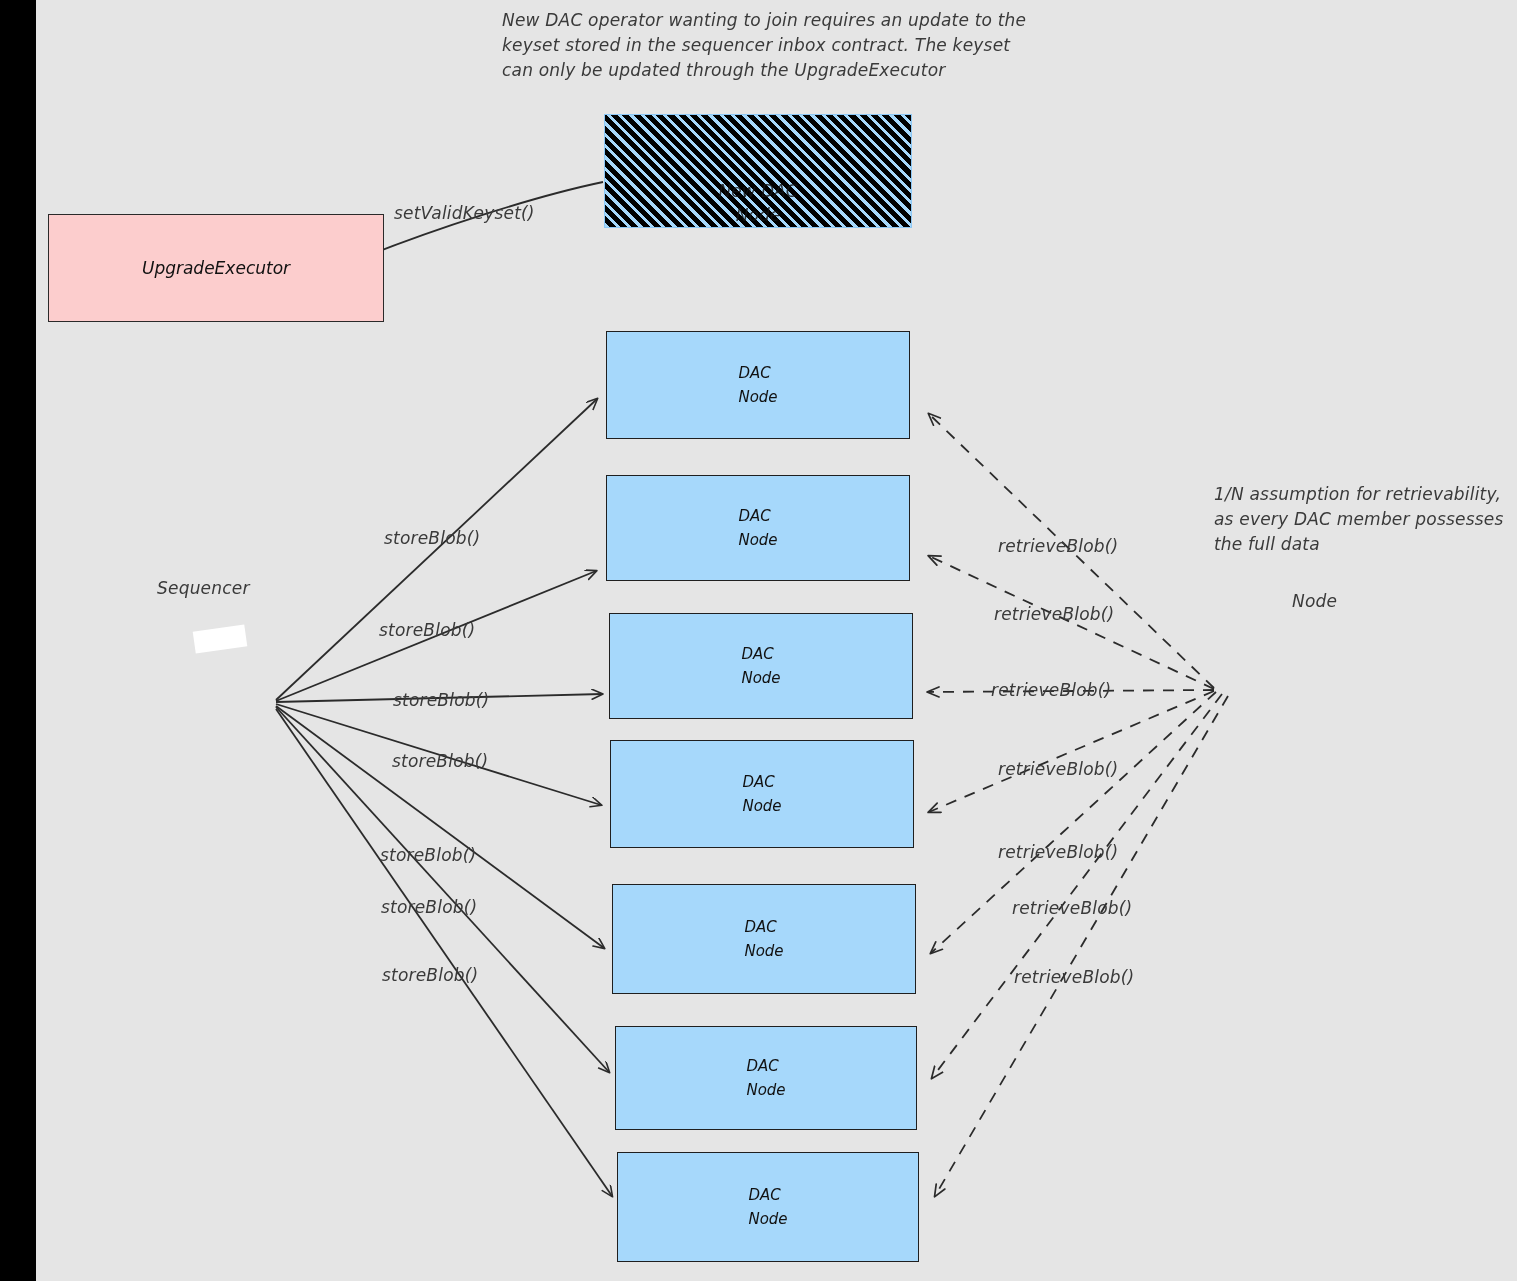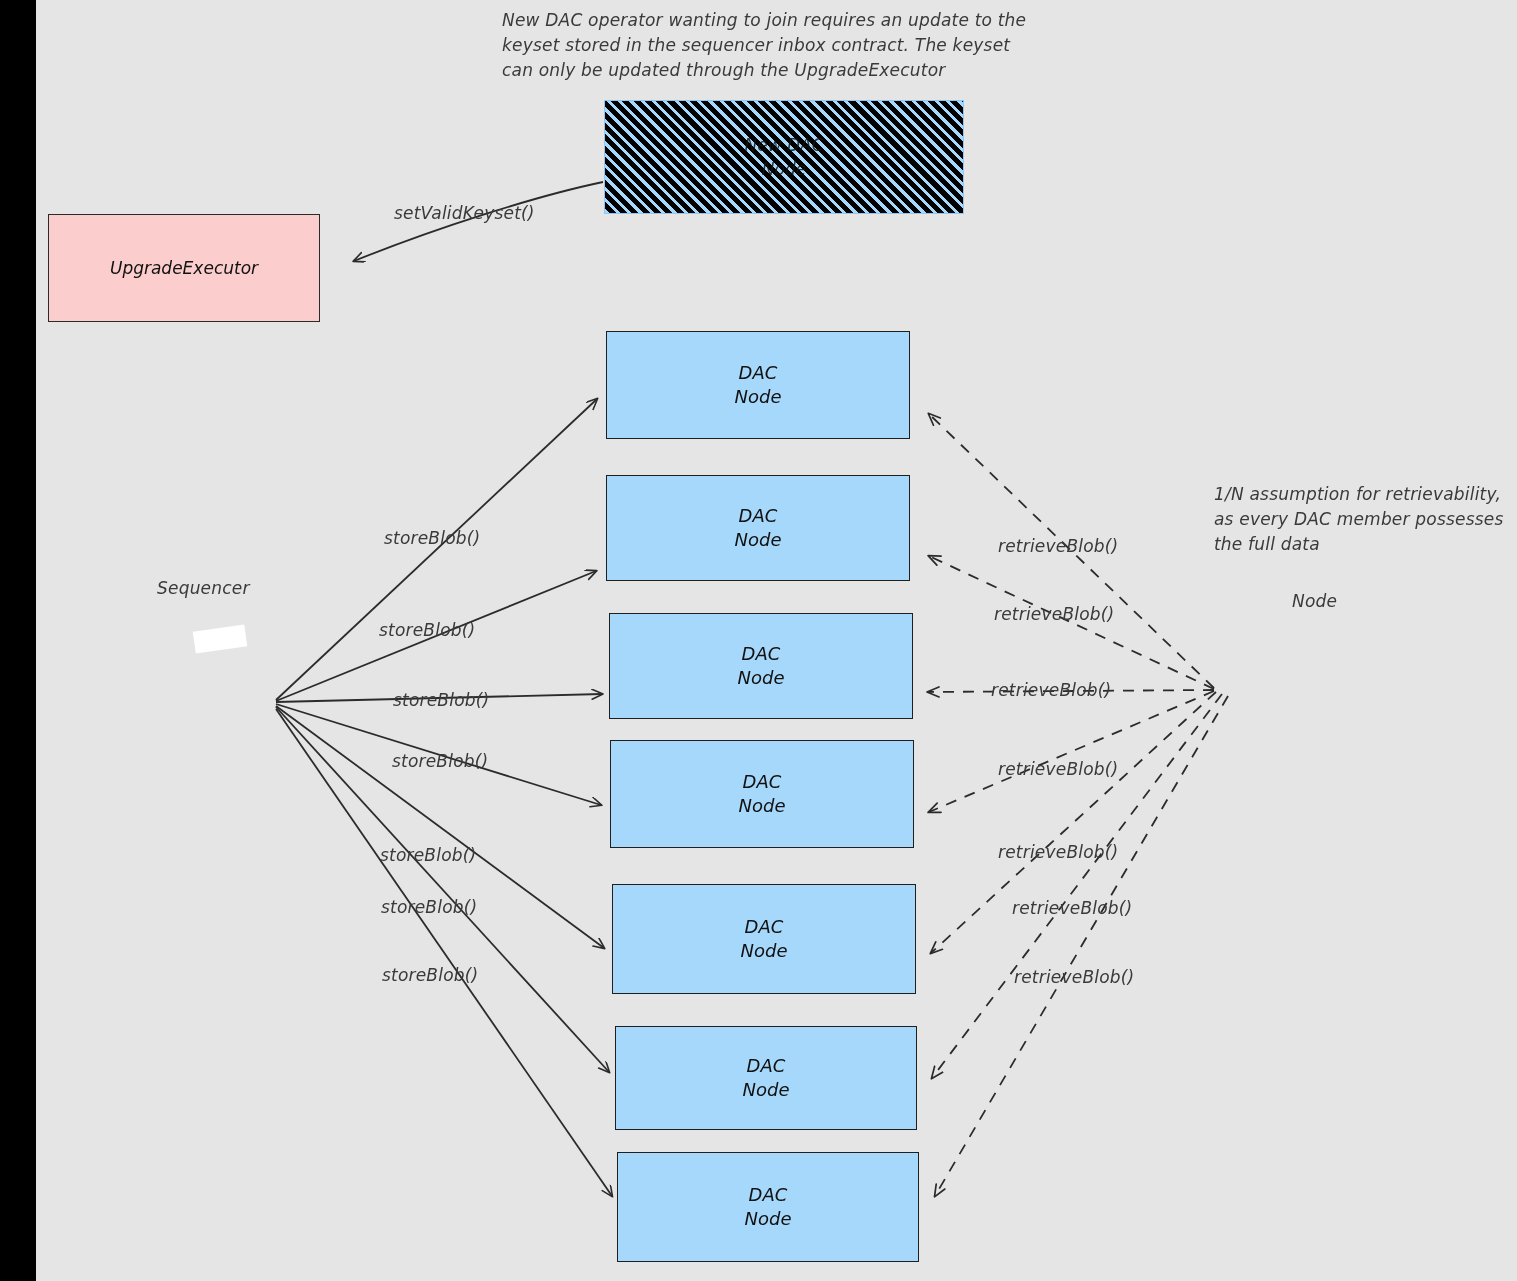--- a/index.html
+++ b/index.html
@@ -47,23 +47,22 @@
     background: #a6d8fb;
     border: 1px solid #1f1f1f;
     box-sizing: border-box;
     display: flex;
     align-items: center;
     justify-content: center;
   }
   .node-label {
     color: #111111;
     font-family: "DejaVu Sans", sans-serif;
-    font-size: 18px;
-    font-style: italic;
-    text-align: center;
+    font-size: 15px;
+    font-style: italic;
     line-height: 24px;
     white-space: pre-line;
   }
   .pink-box {
     position: absolute;
     background: #fccdcd;
     border: 1px solid #2a2a2a;
     box-sizing: border-box;
     display: flex;
     align-items: center;
@@ -141,26 +140,26 @@
       <path d="M1180,692 L895,953" marker-end="url(#ahd)"></path>
       <path d="M1186,694 L896,1078" marker-end="url(#ahd)"></path>
       <path d="M1192,696 L899,1196" marker-end="url(#ahd)"></path>
     </g>
   </svg>
 
   <div class="annot" style="left:466px; top:8px;">New DAC operator wanting to join requires an update to the
 keyset stored in the sequencer inbox contract. The keyset
 can only be updated through the UpgradeExecutor</div>
 
-  <div class="hatch-box" style="left:568px; top:100px; width:360px; height:114px;">
+  <div class="hatch-box" style="left:568px; top:114px; width:308px; height:114px;align-items:flex-end;">
     <span class="hatch-label">New DAC
 Node</span>
   </div>
 
-  <div class="pink-box" style="left:12px; top:214px; width:272px; height:108px;">
+  <div class="pink-box" style="left:12px; top:214px; width:336px; height:108px;">
     <span class="pink-label">UpgradeExecutor</span>
   </div>
 
   <div class="edge-label" style="left:358px; top:203px;">setValidKeyset()</div>
 
   <div class="annot" style="left:121px; top:576px;">Sequencer</div>
   <div class="seq-shape" style="left:158px; top:628px; width:52px; height:22px;"></div>
 
 
   <div class="node-box" style="left:570px; top:331px; width:304px; height:108px;">

